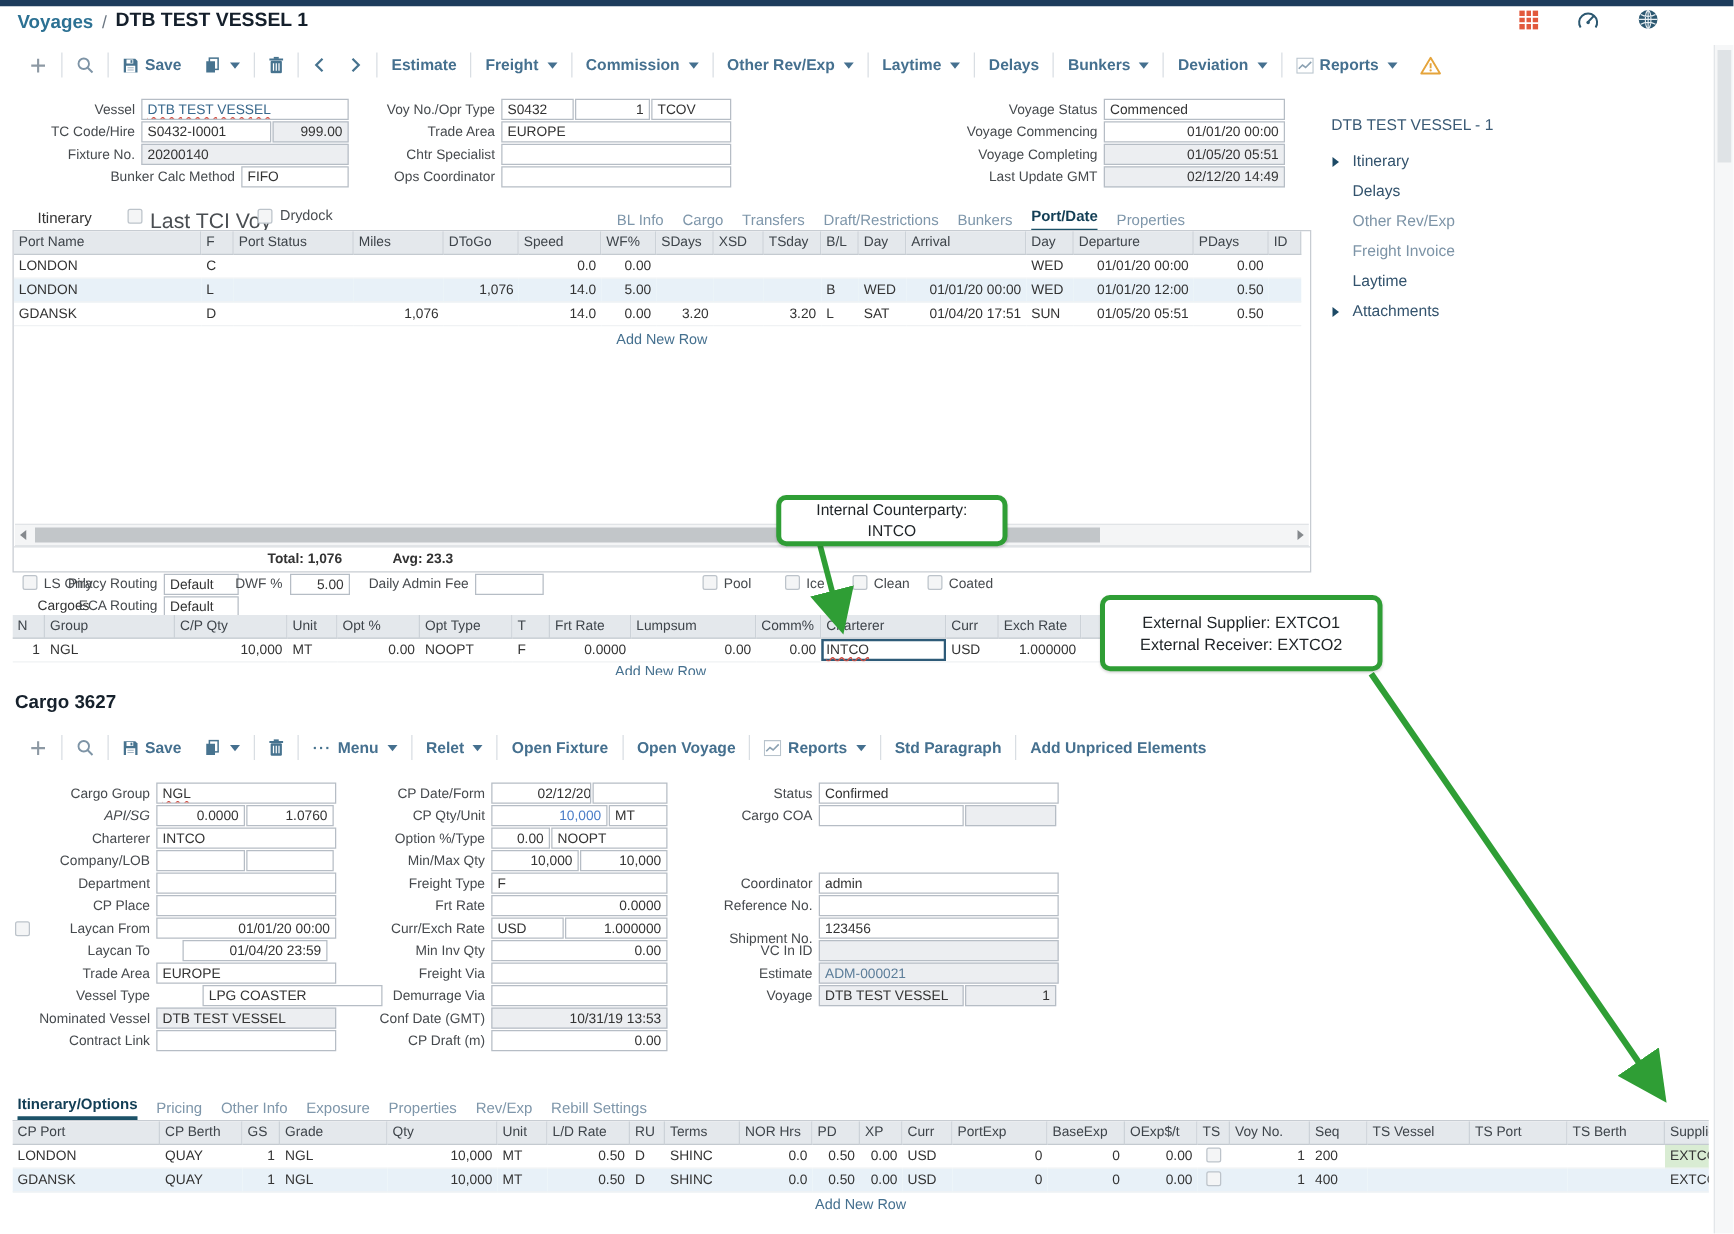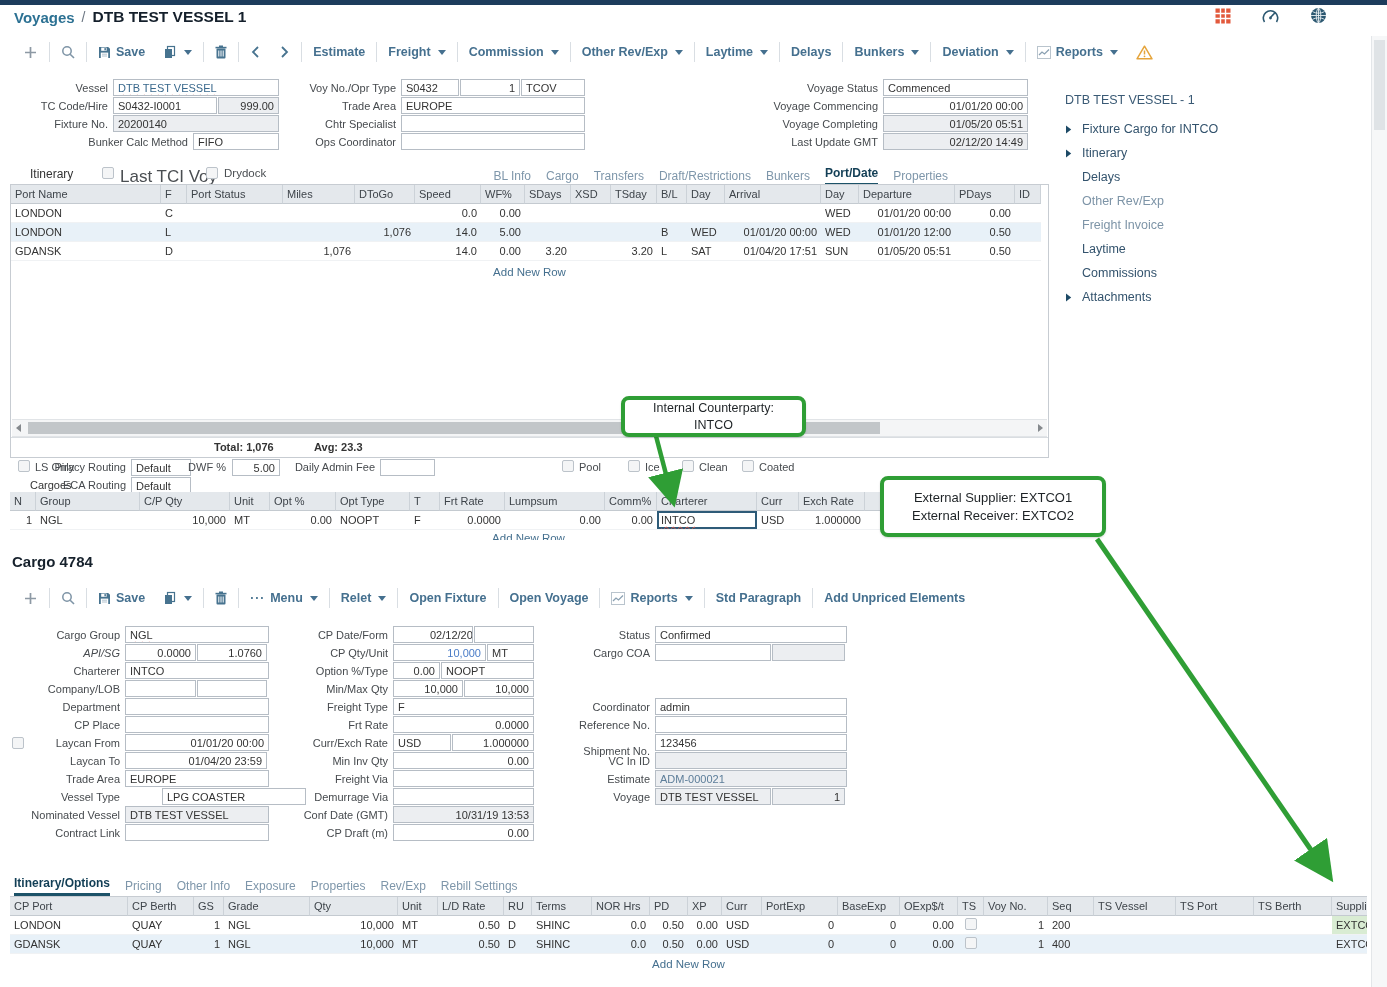--- a/index.html
+++ b/index.html
@@ -289,44 +289,33 @@
 
   <div class="abs" style="left:1065px;top:93px;width:290px">
     <div class="sb-title">DTB TEST VESSEL - 1</div>
     <div>
         <div class="sb-item">
           <span class="sb-arrow">
             <svg width="7" height="9" viewBox="0 0 7 9">
               <path d="M1 0.5L6.2 4.5L1 8.5z" fill="#1d4a66"></path>
             </svg>
           </span>
-          <span>Fixture Cargo for INTCO</span>
-        </div>
-        <div class="sb-item">
-          <span class="sb-arrow">
-            <svg width="7" height="9" viewBox="0 0 7 9">
-              <path d="M1 0.5L6.2 4.5L1 8.5z" fill="#1d4a66"></path>
-            </svg>
-          </span>
           <span>Itinerary</span>
         </div>
         <div class="sb-item noarrow">
           <span>Delays</span>
         </div>
         <div class="sb-item muted noarrow">
           <span>Other Rev/Exp</span>
         </div>
         <div class="sb-item muted noarrow">
           <span>Freight Invoice</span>
         </div>
         <div class="sb-item noarrow">
           <span>Laytime</span>
-        </div>
-        <div class="sb-item noarrow">
-          <span>Commissions</span>
         </div>
         <div class="sb-item">
           <span class="sb-arrow">
             <svg width="7" height="9" viewBox="0 0 7 9">
               <path d="M1 0.5L6.2 4.5L1 8.5z" fill="#1d4a66"></path>
             </svg>
           </span>
           <span>Attachments</span>
         </div>
       </div>
@@ -559,21 +548,21 @@
 
   <div class="note-box" style="left:621px;top:396px;width:185px;height:41px;font-size:12.5px">
     <span>Internal Counterparty:</span>
     <span>INTCO</span>
   </div>
   <div class="note-box" style="left:880px;top:476px;width:226px;height:61px;font-size:13px">
     <span>External Supplier: EXTCO1</span>
     <span>External Receiver: EXTCO2</span>
   </div>
 
-  <div class="abs section-title" style="left:12px;top:553px">Cargo 4784</div>
+  <div class="abs section-title" style="left:12px;top:553px">Cargo 3627</div>
   <div class="abs toolbar" style="left:14px;top:584px">
       <div class="tb-item">
         <span class="tb-ico">
           <svg width="15" height="15" viewBox="0 0 15 15">
             <path d="M7.5 2v11M2 7.5h11" stroke="#8d99a4" stroke-width="1.7"></path>
           </svg>
         </span>
       </div>
       <div class="tb-sep"></div>
       <div class="tb-item">
@@ -686,21 +675,21 @@
         <div class="frm-label" style="width: 108px;">CP Place</div>
         <div class="fld" style="width: 144px;"></div>
       </div>
       <div class="frm-row">
         <span class="cbx" style="margin-right: 4px;"></span>
         <div class="frm-label" style="width: 92px;">Laycan From</div>
         <div class="fld r" style="width: 144px;">01/01/20 00:00</div>
       </div>
       <div class="frm-row">
         <div class="frm-label" style="width: 108px;">Laycan To</div>
-        <div class="fld r" style="width: 142px;">01/04/20 23:59</div>
+        <div class="fld r" style="width: 116px; margin-left: 21px;">01/04/20 23:59</div>
       </div>
       <div class="frm-row">
         <div class="frm-label" style="width: 108px;">Trade Area</div>
         <div class="fld" style="width: 144px;">EUROPE</div>
       </div>
       <div class="frm-row">
         <div class="frm-label" style="width: 108px;">Vessel Type</div>
         <div class="fld" style="width: 144px; margin-left: 37px;">LPG COASTER</div>
       </div>
       <div class="frm-row">

